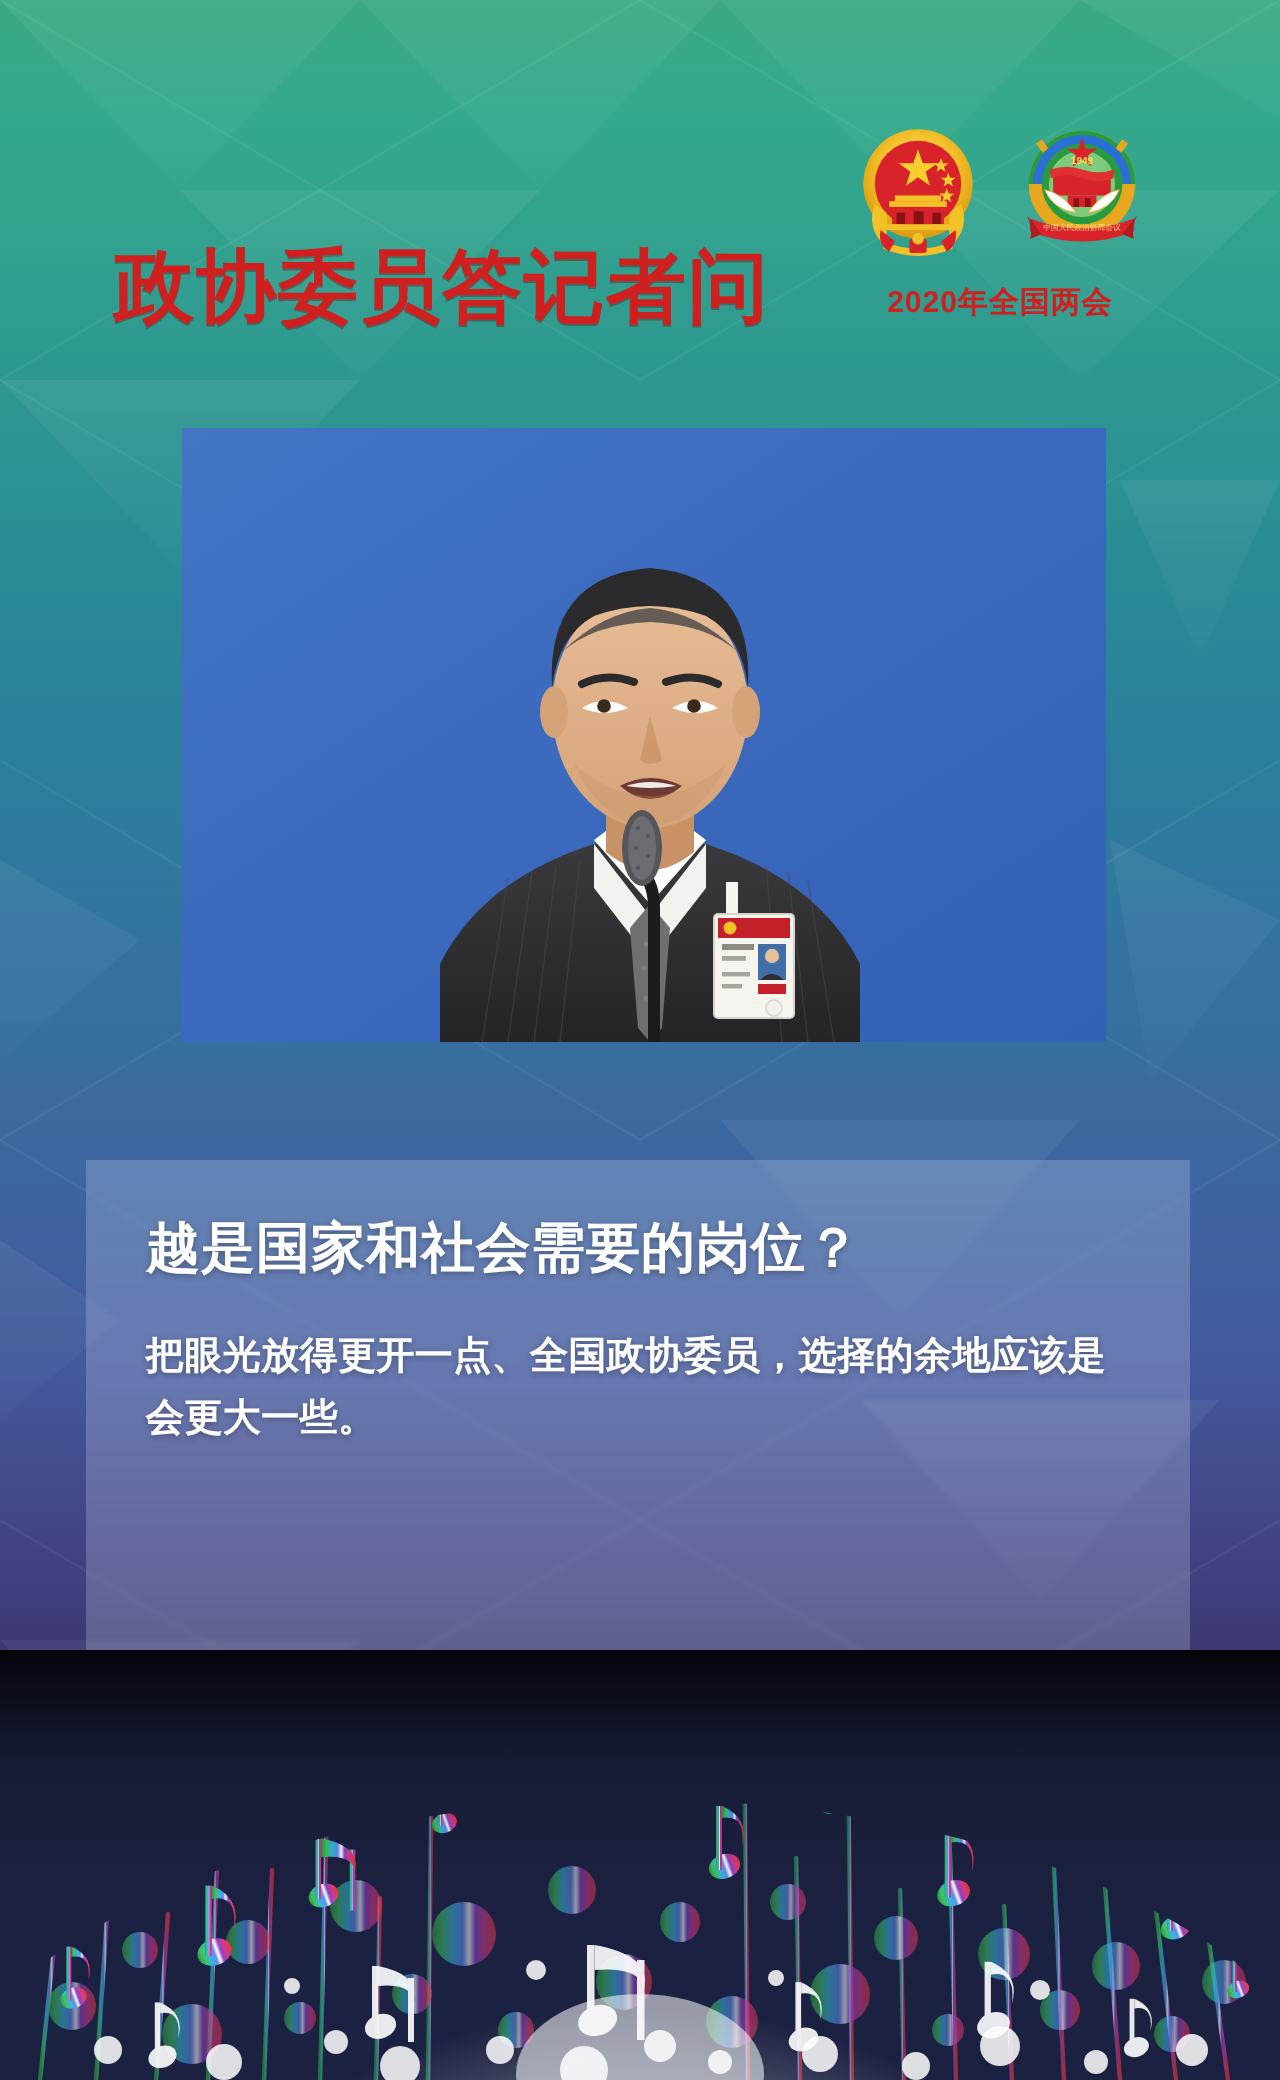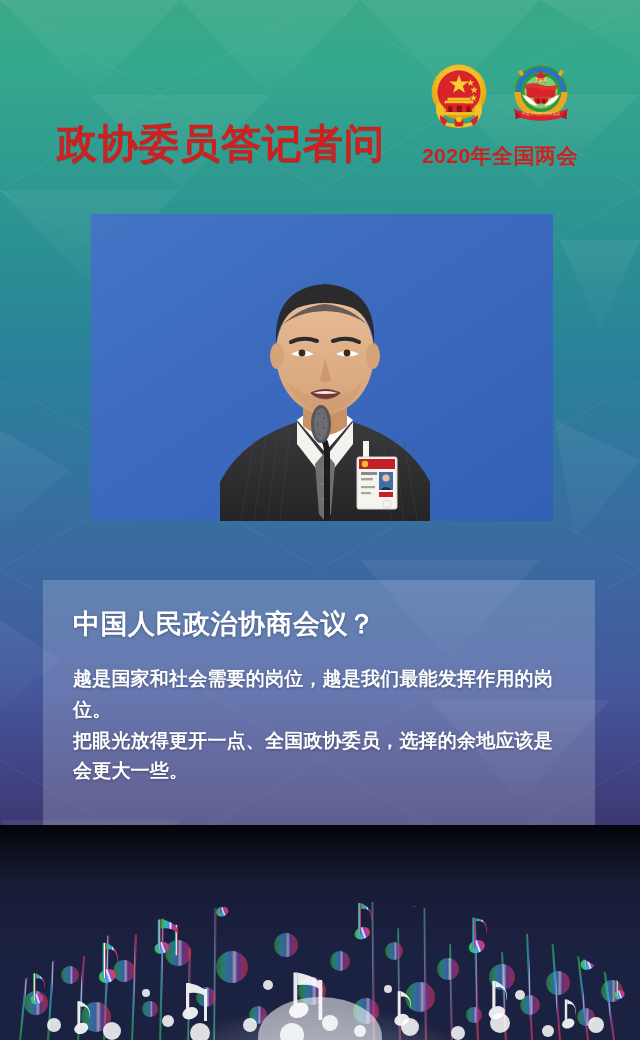--- a/index.html
+++ b/index.html
@@ -71,21 +71,21 @@
   }
   .emblem { width: 72px; height: 82px; }
   .emblem svg { display: block; width: 100%; height: 100%; }
 
   .sub-title {
     position: absolute;
     left: 415px;
     top: 142px;
     width: 170px;
     text-align: center;
-    font-size: 21px;
+    font-size: 15px;
     font-weight: 700;
     color: #cf1f1f;
     letter-spacing: .5px;
     white-space: nowrap;
   }
 
   
   .photo-frame {
     position: absolute;
     left: 91px;
@@ -395,23 +395,22 @@
         <rect x="288" y="278" width="14" height="5" fill="#c4202a"></rect>
         <rect x="270" y="272" width="14" height="2.2" fill="#a8a49c"></rect>
         <rect x="270" y="278" width="10" height="2.2" fill="#a8a49c"></rect>
         <circle cx="296" cy="290" r="4" fill="#f4f2ee" stroke="#ddd9d0"></circle>
       </g>
     </svg>
   </div>
 
 
   <div class="quote-panel">
-    <div class="quote-heading">中国人民政治协商会议？</div>
+    <div class="quote-heading">越是国家和社会需要的岗位？</div>
     <div class="quote-body">
-      <p>越是国家和社会需要的岗位，越是我们最能发挥作用的岗位。</p>
       <p>把眼光放得更开一点、全国政协委员，选择的余地应该是会更大一些。</p>
     </div>
   </div>
 
   <div class="music-deco">
     <svg viewBox="0 0 640 215" xmlns="http://www.w3.org/2000/svg">
       <defs>
         <linearGradient id="rain" x1="0" y1="0" x2="1" y2="0">
           <stop offset="0.00" stop-color="#2f9a46"></stop>
           <stop offset="0.16" stop-color="#3ec45f"></stop>

